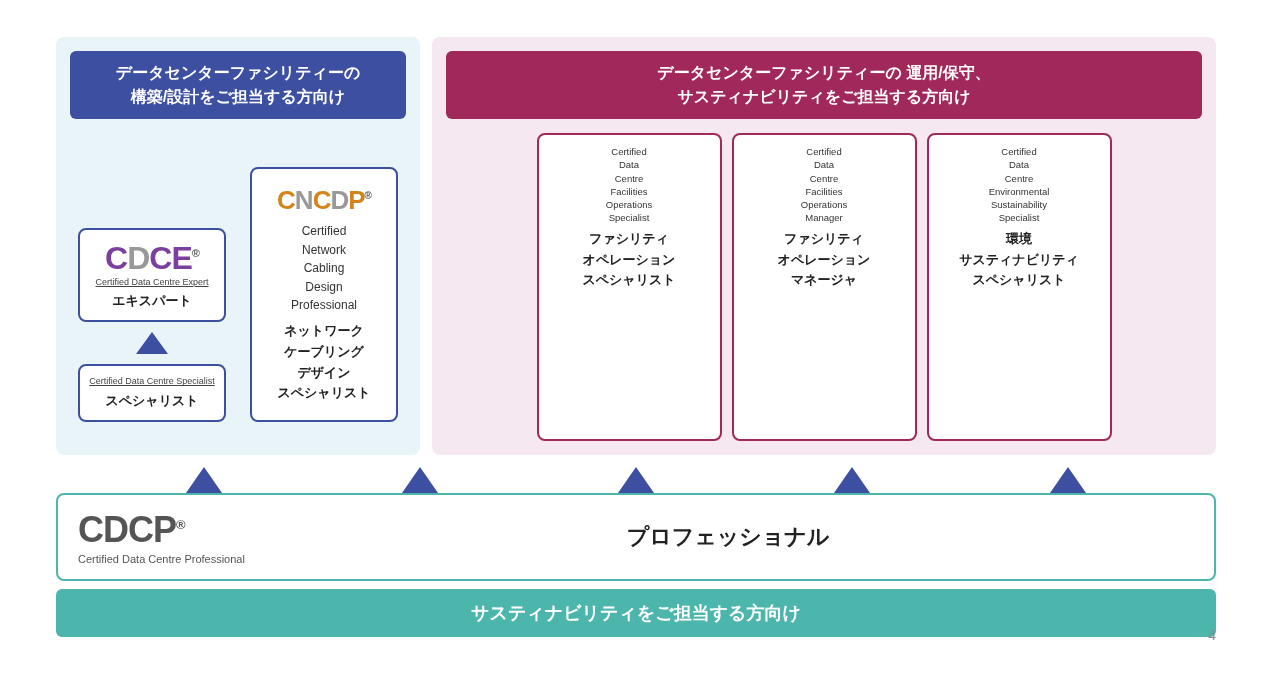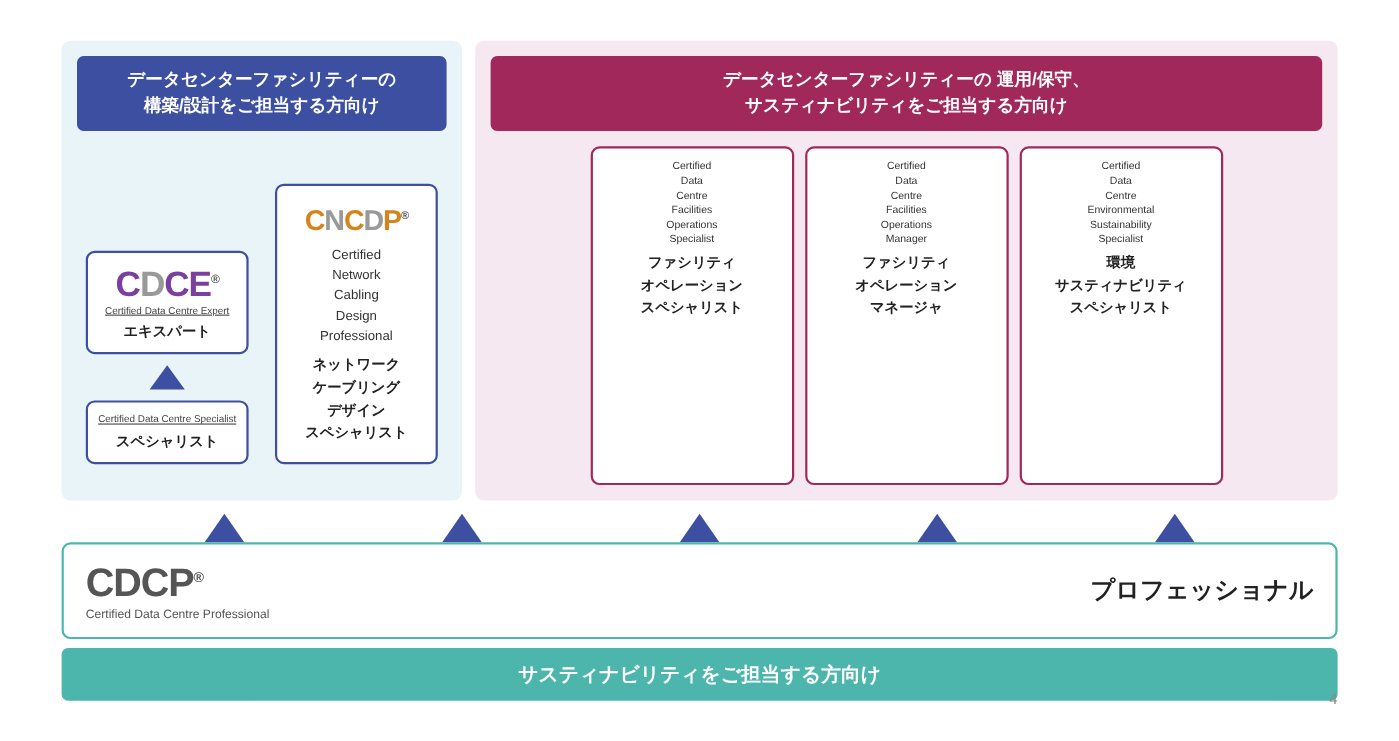--- a/index.html
+++ b/index.html
@@ -157,21 +157,21 @@
       align-items: center;
       gap: 17px;
     }
     .cdcp-left {
       display: flex;
       flex-direction: column;
       align-items: flex-start;
     }
     .cdcp-right {
       flex: 1;
-      text-align: right;
+      text-align: center;
       font-size: 22px;
       font-weight: bold;
       color: #222;
     }
     .bottom-banner {
       background: #4db6ac;
       color: #ffffff;
       text-align: center;
       padding: 12px;
       border-radius: 6px;

